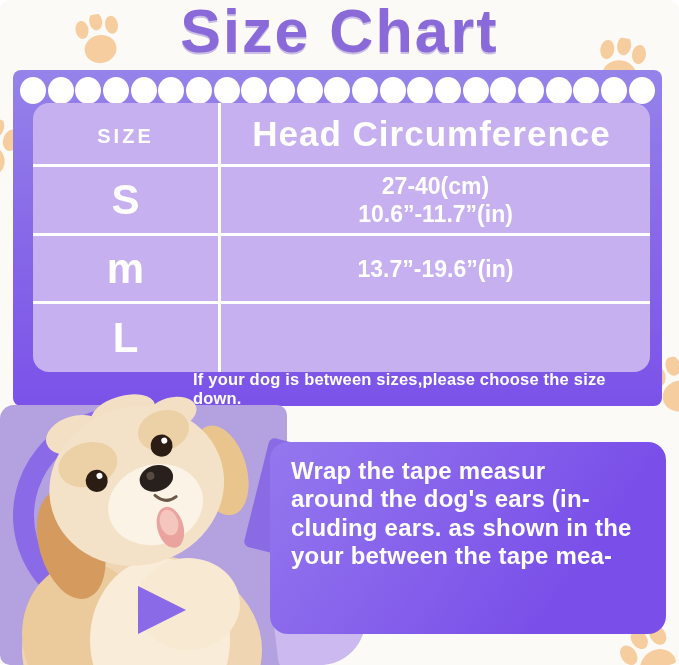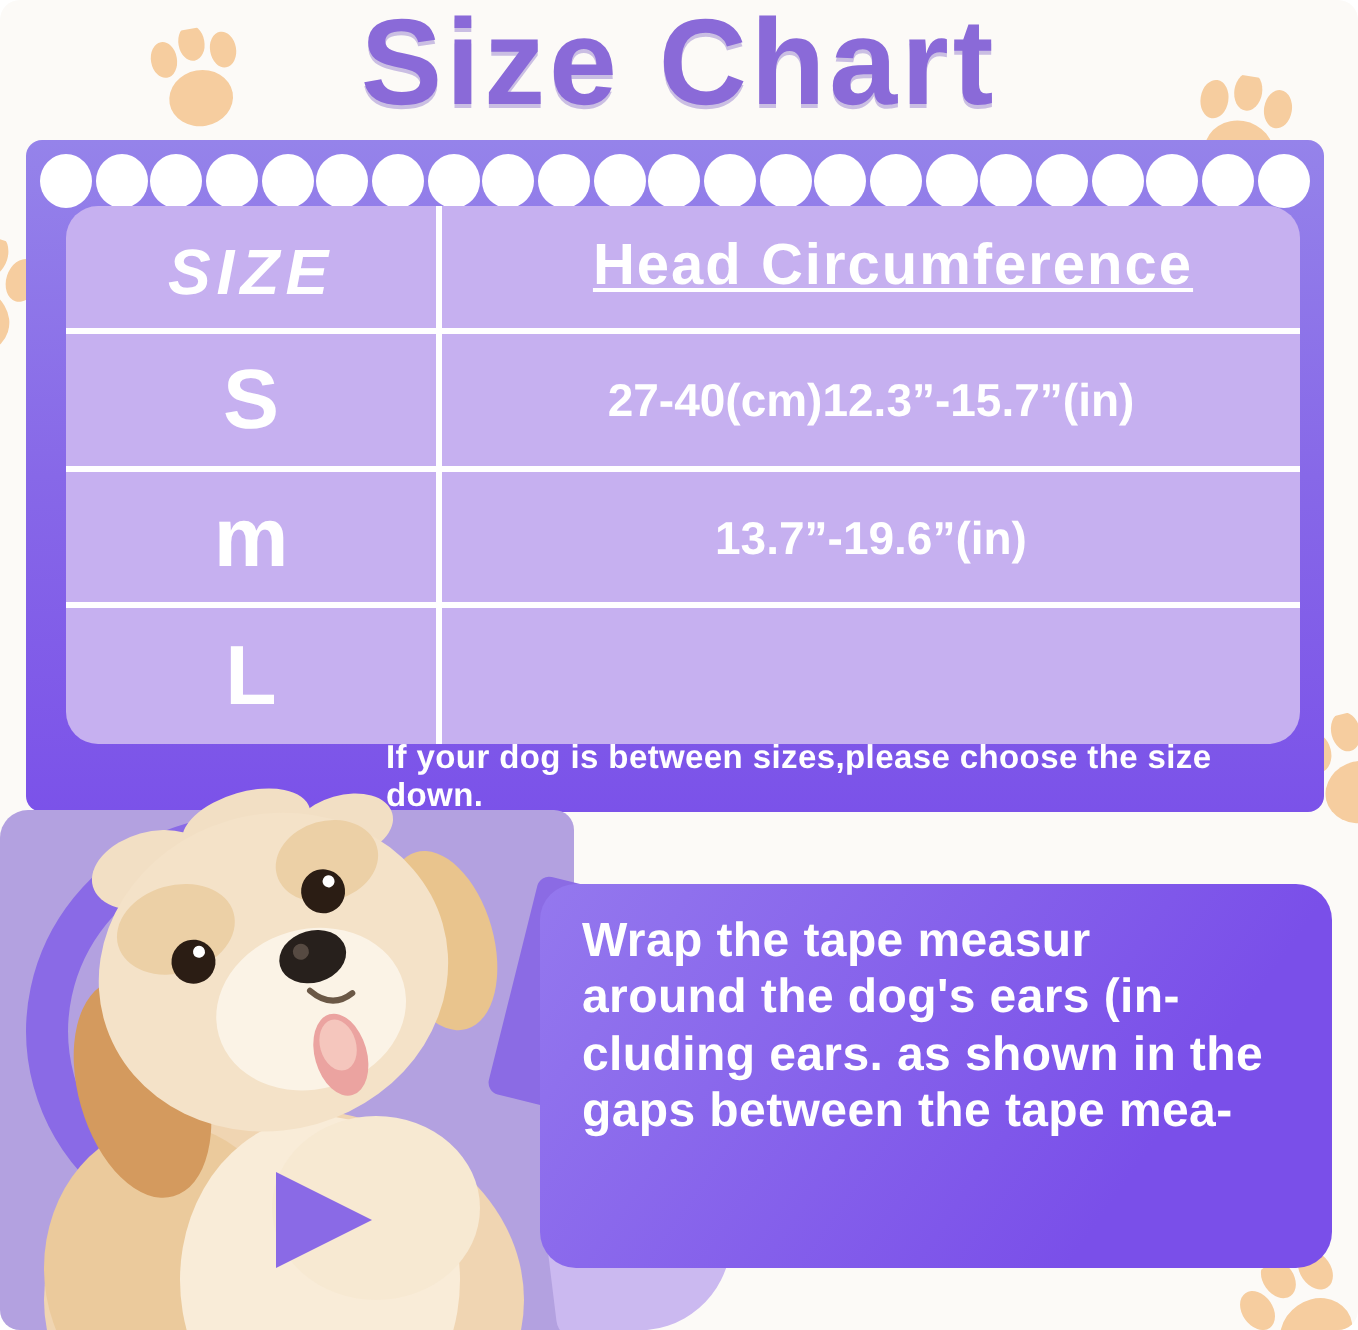--- a/index.html
+++ b/index.html
@@ -21,23 +21,23 @@
   .strip{position:absolute;left:7px;right:7px;top:4px;height:33px;
     display:flex;justify-content:space-between;align-items:center;}
   .strip .dot{width:26px;height:27px;border-radius:50%;background:#ffffff;}
   .panel{position:absolute;left:20px;top:33px;width:617px;height:269px;
     background:var(--panel,#c6b0f0);border-radius:16px;overflow:hidden;}
   .vline{position:absolute;left:185px;top:0;bottom:0;width:3px;background:#fff;}
   .hline{position:absolute;left:0;right:0;height:3px;background:#fff;}
   .cell{position:absolute;display:flex;align-items:center;justify-content:center;
     color:#fff;font-weight:bold;text-align:center;}
   .c-size{left:0;width:185px;}
-  .c-val{left:188px;width:429px;flex-direction:row;line-height:28px;font-size:23px;}
-  .hdr-size{top:0;height:67px;font-size:32px;letter-spacing:3px;font-style:italic;}
-  .hdr-val{left:199px;top:0;width:429px;height:61px;font-size:29px;letter-spacing:1px;text-decoration:underline;}
+  .c-val{left:188px;width:429px;flex-direction:column;line-height:28px;font-size:23px;}
+  .hdr-size{top:0;height:67px;font-size:20px;letter-spacing:3px;}
+  .hdr-val{left:184px;top:0;width:429px;height:61px;font-size:35px;letter-spacing:1px;}
   .r0{top:64px;height:66px;} .r1{top:133px;height:65px;} .r2{top:201px;height:68px;}
   .sz{font-size:42px;}
   .note-band{position:absolute;left:180px;right:8px;top:302px;height:34px;
     display:flex;align-items:center;justify-content:flex-end;
     color:#fff;font-weight:bold;font-size:16.5px;letter-spacing:.2px;}
 
   
   .photo{position:absolute;left:0;top:405px;width:287px;height:260px;z-index:3;
     background:var(--photo,#b3a1e0);border-radius:14px 10px 0 0;}
   .photo svg{position:absolute;left:-8px;top:-33px;}
@@ -132,21 +132,21 @@
       <div class="hline" style="top:61px;"></div>
       <div class="hline" style="top:130px;"></div>
       <div class="hline" style="top:198px;"></div>
 
       <div class="cell c-size hdr-size">SIZE</div>
       <div class="cell hdr-val" style="position:absolute;">Head Circumference</div>
 
       <div class="cell c-size sz r0">S</div>
       <div class="cell c-val r0">
         <span>27-40(cm)</span>
-        <span>12.3”-15.7”(in)</span>
+        <span>10.6”-11.7”(in)</span>
       </div>
 
       <div class="cell c-size sz r1">m</div>
       <div class="cell c-val r1">
         <span>13.7”-19.6”(in)</span>
       </div>
 
       <div class="cell c-size sz r2">L</div>
     </div>
     <div class="note-band">If your dog is between sizes,please choose the size down.</div>
@@ -187,16 +187,16 @@
       <polygon points="146,214 146,262 194,238" fill="#8a6ae6"></polygon>
     </svg>
   </div>
 
   <div class="wedge"></div>
   <div class="swoosh"></div>
   <div class="ibox">
     <div class="ln">Wrap the tape measur</div>
     <div class="ln">around the dog's ears (in-</div>
     <div class="ln">cluding ears. as shown in the</div>
-    <div class="ln">gaps between the tape mea-</div>
+    <div class="ln">your between the tape mea-</div>
   </div>
 
 </div>
 
 </body></html>

